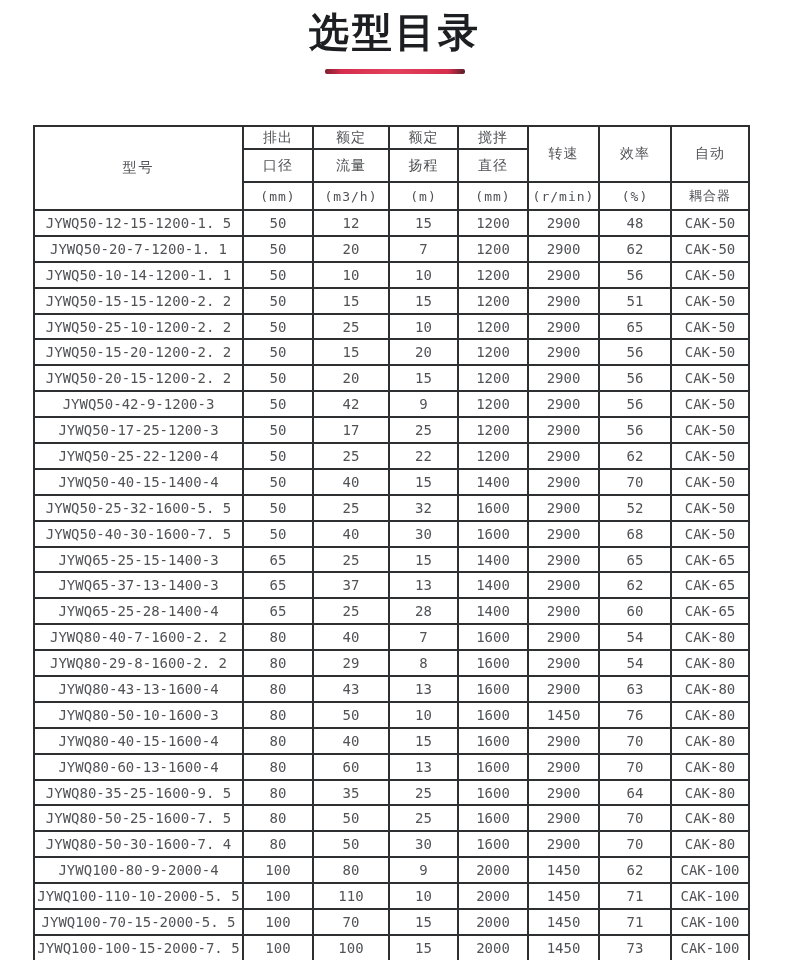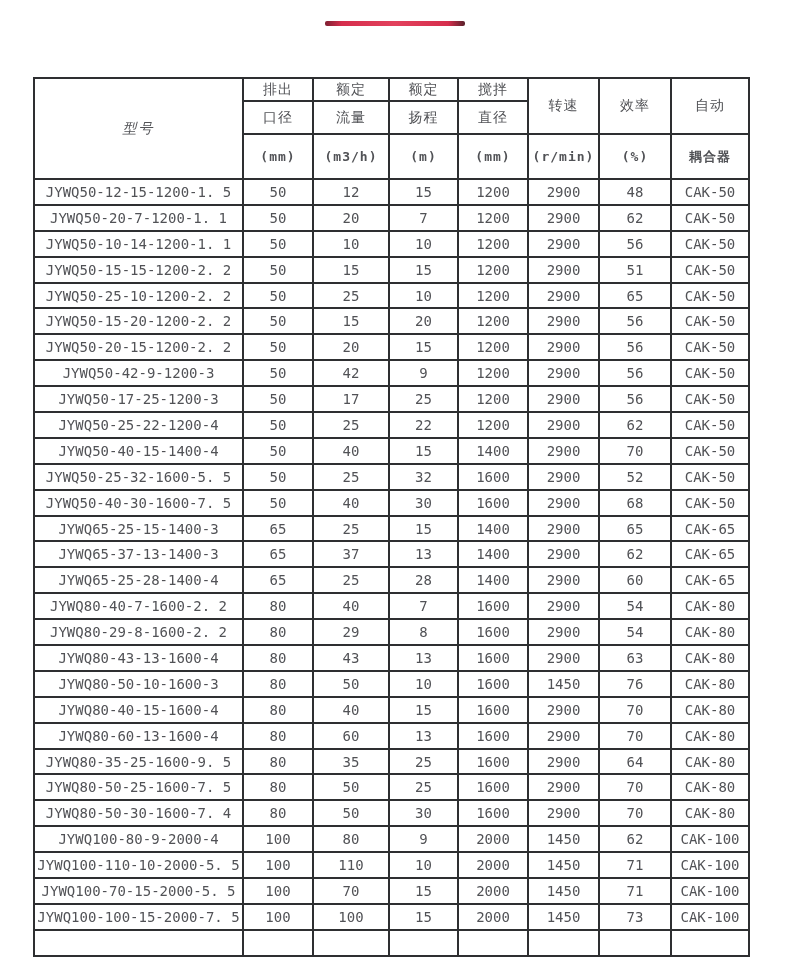--- a/index.html
+++ b/index.html
@@ -47,41 +47,42 @@
     white-space: nowrap;
   }
   
   thead th {
     color: #454649;
     font-size: 15px;
     letter-spacing: 1px;
   }
   tr.hrow1 th { height: 23px; }
   tr.hrow2 th { height: 33px; }
-  tr.hrow3 th { height: 45px; font-weight: bold; }
-  th.model-head { font-size: 16px; letter-spacing: 2px; font-style: italic; }
+  tr.hrow3 th { height: 28px; }
+  th.model-head { font-size: 16px; letter-spacing: 2px; }
   tr.hrow3 th {
     font-family: "DejaVu Sans Mono", "DejaVu Sans", sans-serif;
     font-size: 13px;
     letter-spacing: 1px;
   }
   th.unit-coupling { font-family: "DejaVu Sans", sans-serif; font-size: 15px; margin-top: 8px; }
   
   tbody td {
     height: 25.9px;
     font-family: "DejaVu Sans Mono", "DejaVu Sans", sans-serif;
     color: #55565a;
   }
   tbody td.model-cell { letter-spacing: 0px; }
   tr.partial-row td { height: 26px; }
 </style>
 </head>
 <body>
 
 <div class="title-wrap">
+  <div class="page-title">选型目录</div>
   <div class="title-underline"></div>
 </div>
 
 <table class="catalog">
   <colgroup>
     <col style="width:209px">
     <col style="width:70px">
     <col style="width:76px">
     <col style="width:69px">
     <col style="width:70px">

